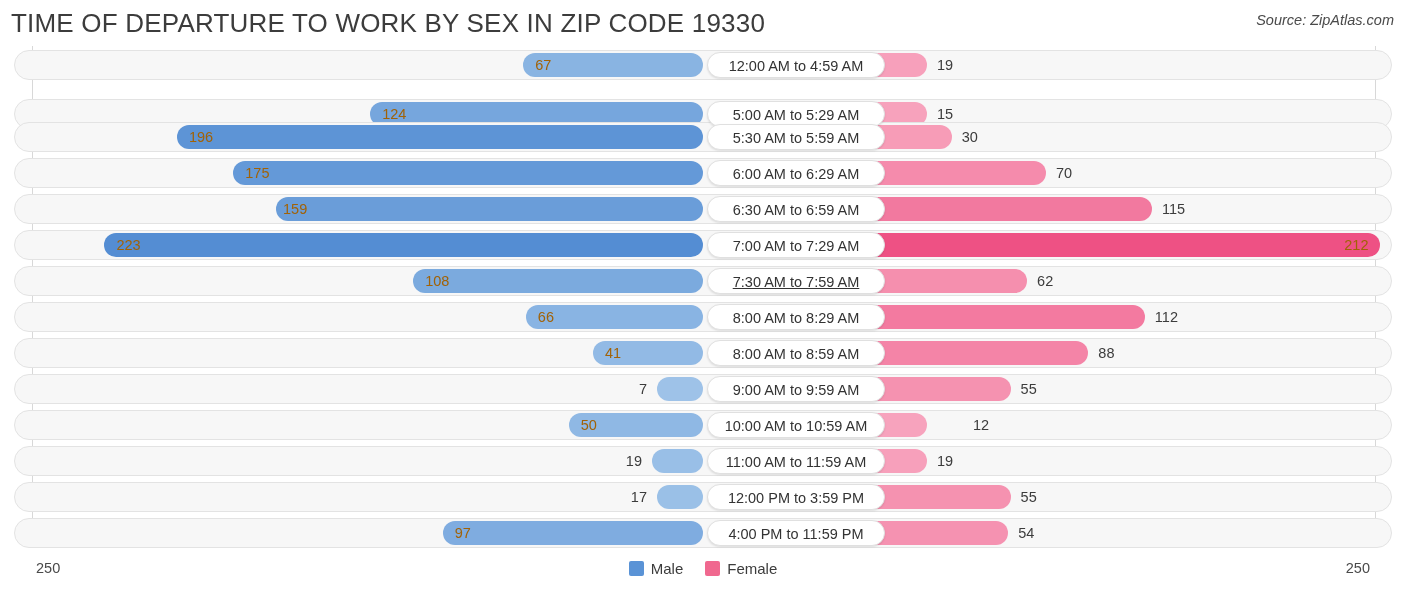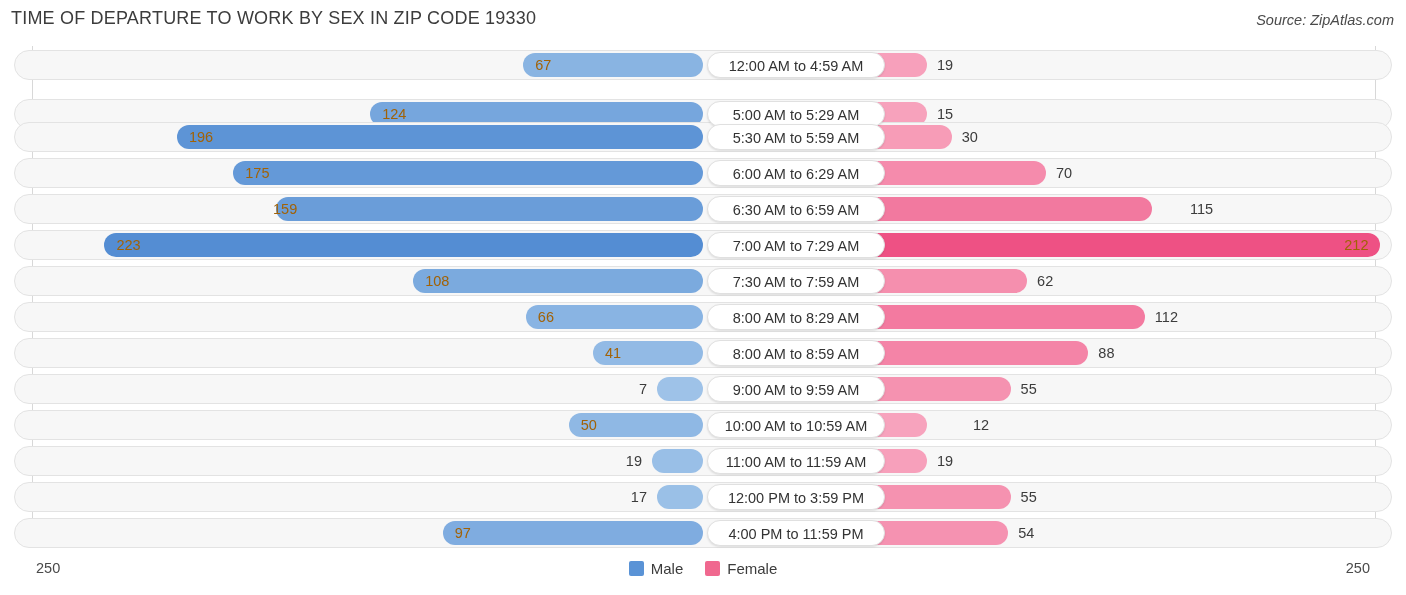--- a/index.html
+++ b/index.html
@@ -10,21 +10,21 @@
     color:#3a3a3a;
     overflow:hidden;
     position:relative;
   }
   #chart-root{position:relative;width:1406px;height:595px;}
 
   
   .header{position:absolute;left:0;top:0;width:1406px;height:44px;}
   .chart-title{
     position:absolute;left:11px;top:8px;
-    font-size:18px;letter-spacing:.2px;
+    font-size:26px;letter-spacing:.2px;
     color:#3c3c3c;white-space:nowrap;
   }
   .source{
     position:absolute;right:12px;top:12px;
     font-size:14.5px;font-style:italic;color:#4a4a4a;white-space:nowrap;
   }
 
   
   .plot{position:absolute;left:0;top:46px;width:1406px;height:506px;}
   .gridline{position:absolute;top:0;bottom:6px;width:1px;background:#d8d8d8;}
@@ -122,40 +122,40 @@
           <div class="track"></div>
           <div class="bar male" style="left: 219.3px; width: 469.7px; background: rgb(100, 153, 216);"></div>
           <div class="vlabel in" style="left: 231.3px; text-align: left;">175</div>
           <div class="bar female" style="left: 697px; width: 334.92px; background: rgb(245, 139, 172);"></div>
           <div class="vlabel out" style="left: 1041.92px; text-align: left;">70</div>
           <div class="catpill" style="left: 693px; width: 178px;">6:00 AM to 6:29 AM</div>
         </div>
         <div class="row" style="top: 148px;">
           <div class="track"></div>
           <div class="bar male" style="left: 262.244px; width: 426.756px; background: rgb(106, 157, 217);"></div>
-          <div class="vlabel in" style="left: 259px; text-align: center;">159</div>
+          <div class="vlabel in" style="left: 269px; text-align: center;">159</div>
           <div class="bar female" style="left: 697px; width: 440.94px; background: rgb(242, 121, 159);"></div>
-          <div class="vlabel out" style="left: 1147.94px; text-align: left; margin-left: 28px;">115</div>
+          <div class="vlabel out" style="left: 1147.94px; text-align: left;">115</div>
           <div class="catpill" style="left: 693px; width: 178px;">6:30 AM to 6:59 AM</div>
         </div>
         <div class="row" style="top: 184px;">
           <div class="track"></div>
           <div class="bar male" style="left: 90.468px; width: 598.532px; background: rgb(84, 141, 211);"></div>
           <div class="vlabel in" style="left: 102.468px; text-align: left;">223</div>
           <div class="bar female" style="left: 697px; width: 669.472px; background: rgb(238, 81, 132);"></div>
           <div class="vlabel in" style="left: 1308.47px; width: 46px; text-align: right;">212</div>
           <div class="catpill" style="left: 693px; width: 178px;">7:00 AM to 7:29 AM</div>
         </div>
         <div class="row" style="top: 220px;">
           <div class="track"></div>
           <div class="bar male" style="left: 399.128px; width: 289.872px; background: rgb(123, 170, 222);"></div>
           <div class="vlabel in" style="left: 411.128px; text-align: left;">108</div>
           <div class="bar female" style="left: 697px; width: 316.072px; background: rgb(245, 143, 174);"></div>
           <div class="vlabel out" style="left: 1023.07px; text-align: left;">62</div>
-          <div class="catpill" style="left: 693px; width: 178px;">7:30 AM to 7:59 AM</div>
+          <div class="catpill" style="left: 693px; width: 178px; text-decoration: underline;">7:30 AM to 7:59 AM</div>
         </div>
         <div class="row" style="top: 256px;">
           <div class="track"></div>
           <div class="bar male" style="left: 511.856px; width: 177.144px; background: rgb(137, 180, 227);"></div>
           <div class="vlabel in" style="left: 523.856px; text-align: left;">66</div>
           <div class="bar female" style="left: 697px; width: 433.872px; background: rgb(243, 122, 160);"></div>
           <div class="vlabel out" style="left: 1140.87px; text-align: left;">112</div>
           <div class="catpill" style="left: 693px; width: 178px;">8:00 AM to 8:29 AM</div>
         </div>
         <div class="row" style="top: 292px;">

